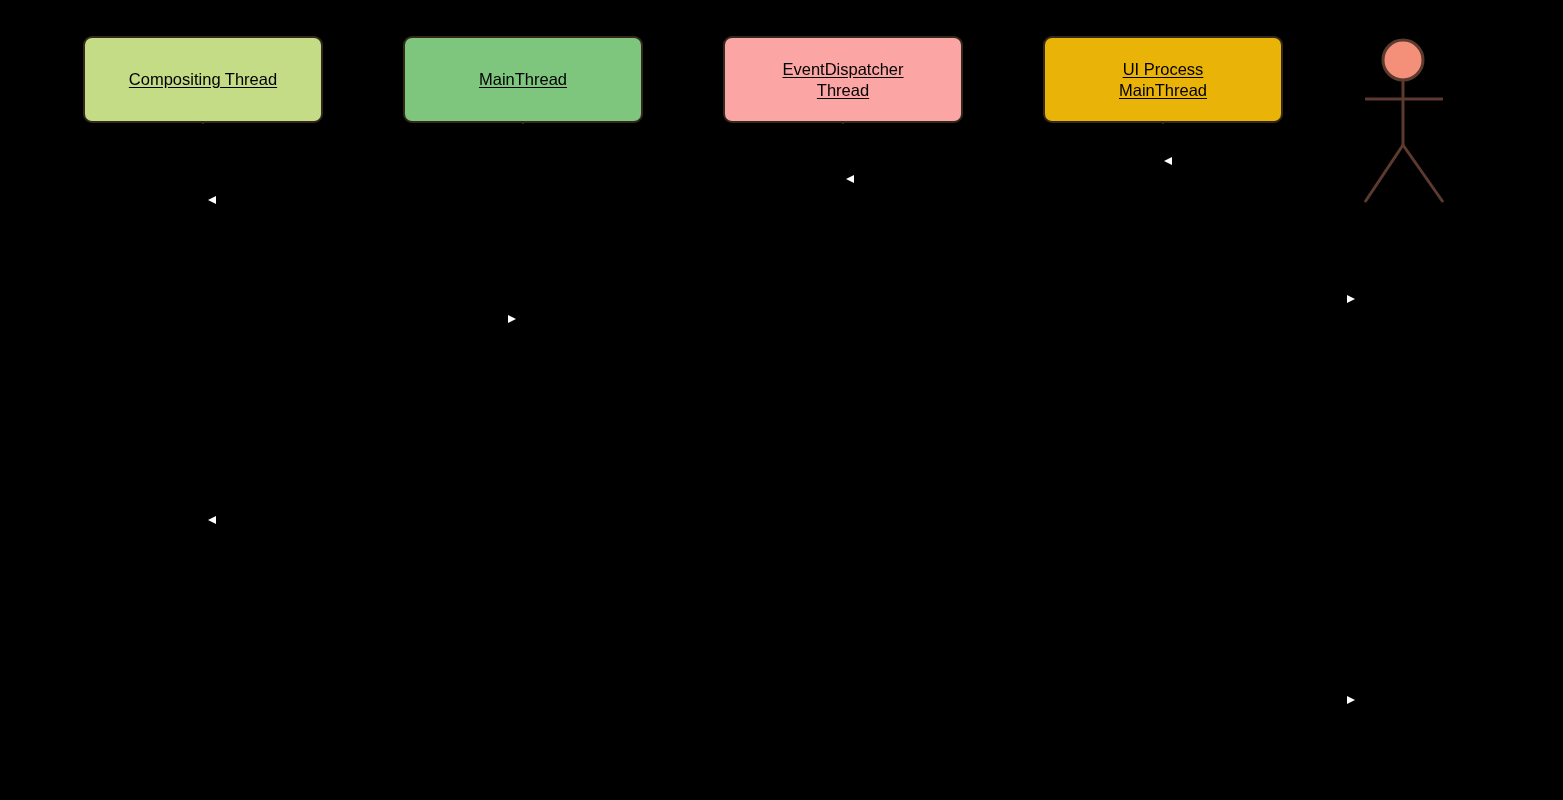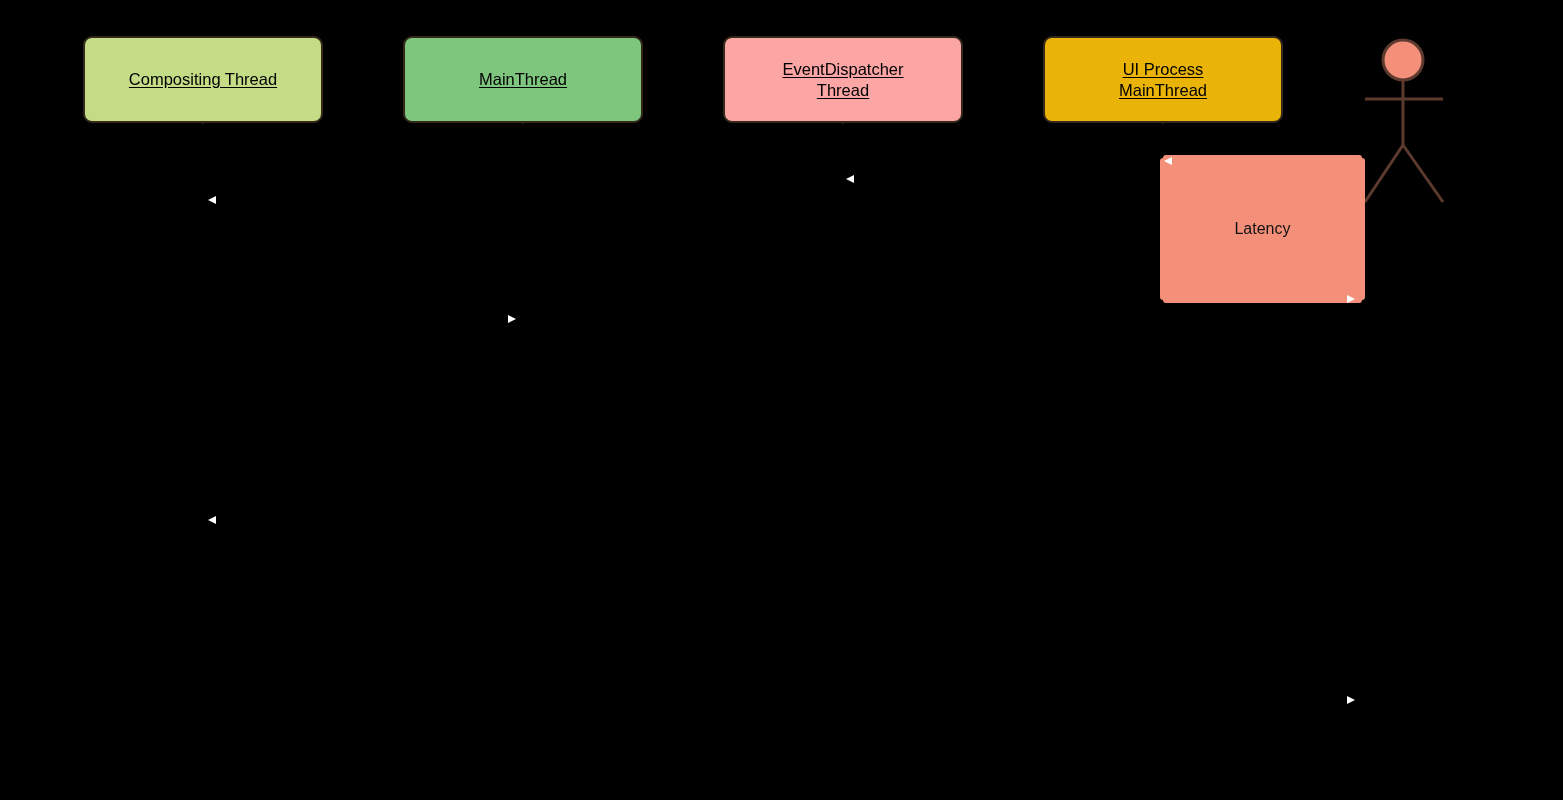--- a/index.html
+++ b/index.html
@@ -139,24 +139,20 @@
   </svg>
 
   <div class="msg-line" style="left:1163px; top:161px; width:9px;"></div>
   <div class="msg-line" style="left:853px; top:179px; width:310px;"></div>
   <div class="msg-line" style="left:213px; top:200px; width:630px;"></div>
   <div class="msg-line" style="left:203px; top:319px; width:310px;"></div>
   <div class="msg-line" style="left:1353px; top:299px; width:9px;"></div>
   <div class="msg-line" style="left:213px; top:520px; width:310px;"></div>
   <div class="msg-line" style="left:203px; top:700px; width:1150px;"></div>
 
-  <div id="latency-note" style="left:1163px; top:158px; width:199px; height:142px;">
-    <span class="note-shape"></span>
-    <span class="note-text">Latency</span>
-  </div>
 
   <div class="arrowhead left" style="left:1164px; top:157px;"></div>
   <div class="arrowhead left" style="left:846px; top:175px;"></div>
   <div class="arrowhead left" style="left:208px; top:196px;"></div>
   <div class="arrowhead right" style="left:508px; top:315px;"></div>
   <div class="arrowhead right" style="left:1347px; top:295px;"></div>
   <div class="arrowhead left" style="left:208px; top:516px;"></div>
   <div class="arrowhead right" style="left:1347px; top:696px;"></div>
 
 </div>

